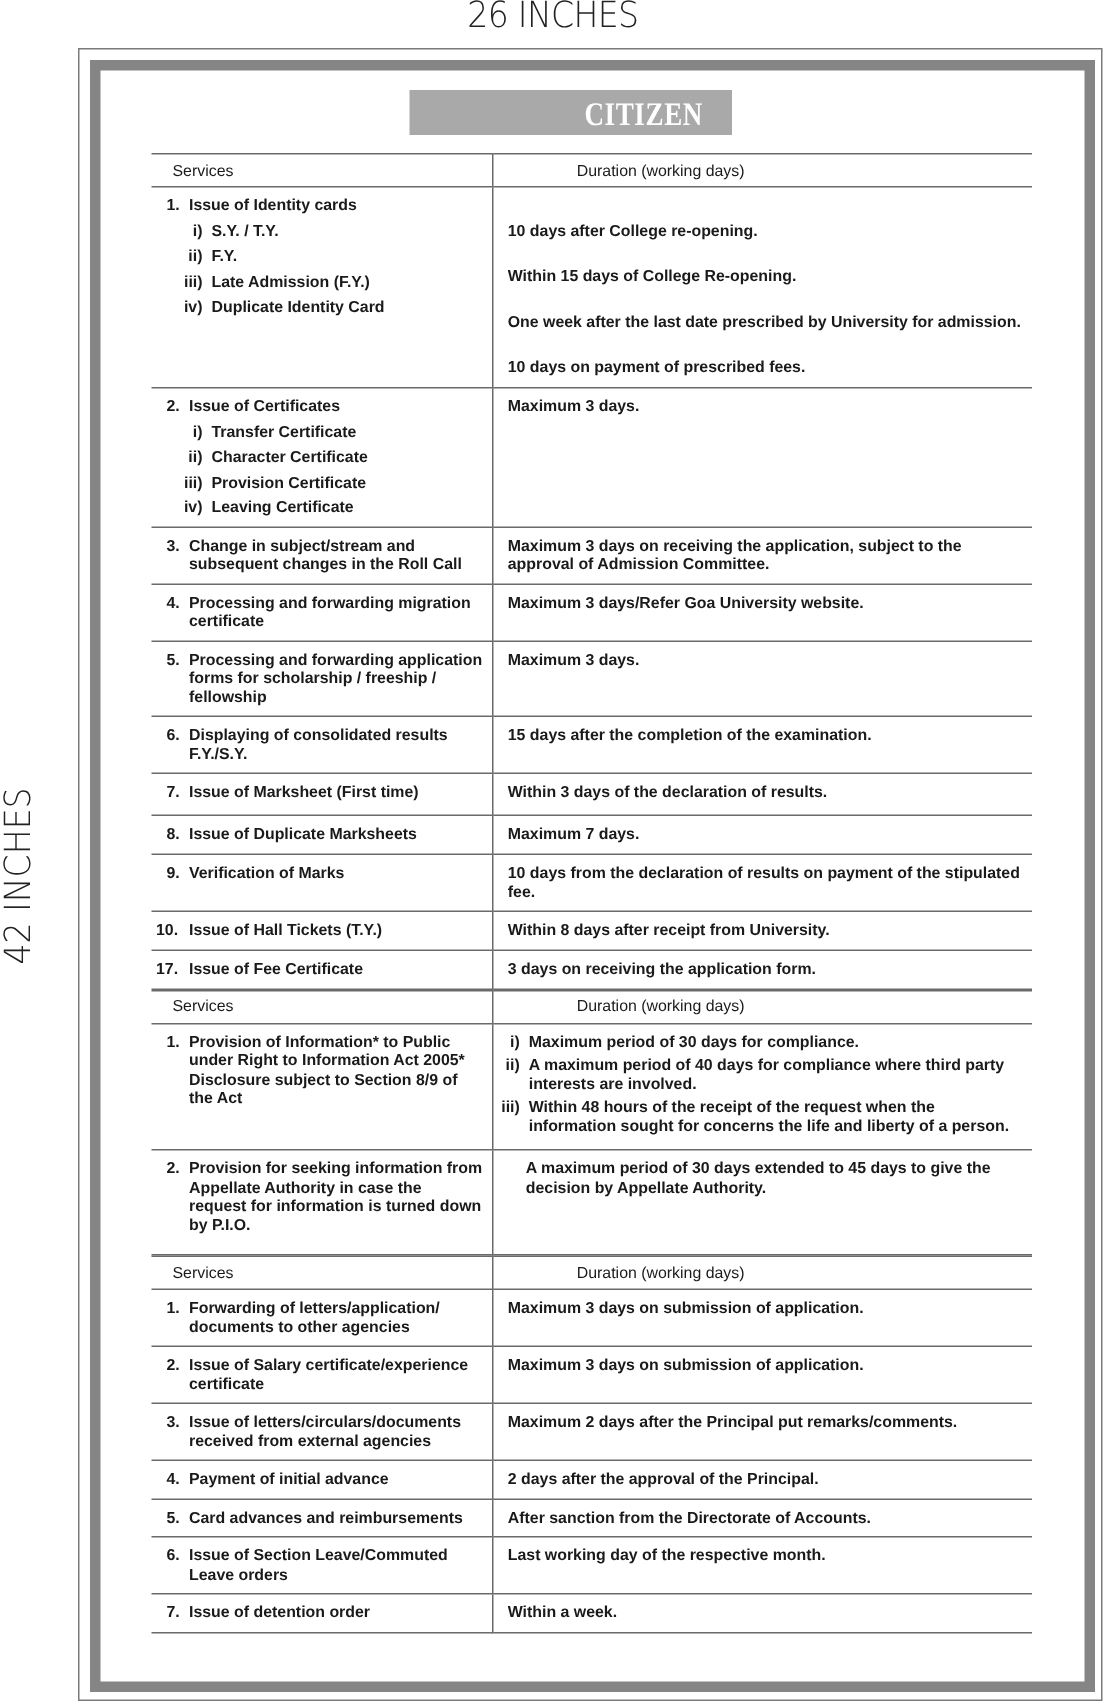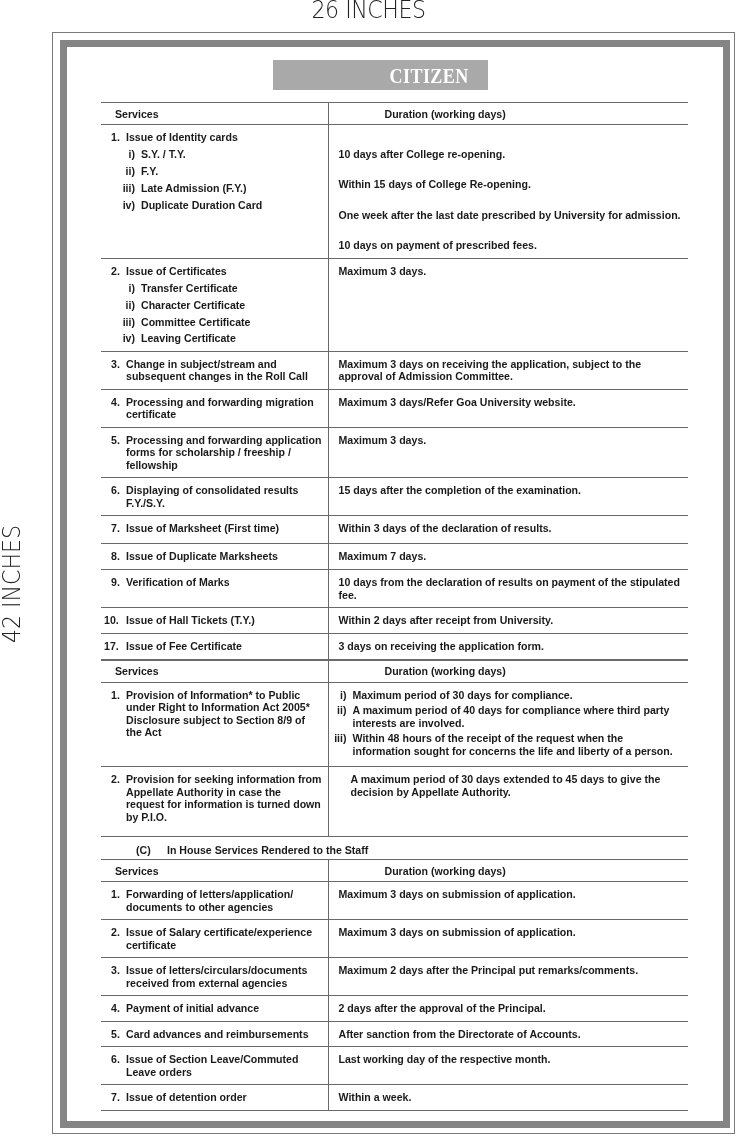--- a/index.html
+++ b/index.html
@@ -19,21 +19,21 @@
             background:#a9a9a9; color:#fff; text-align:right;
             font-family:"Liberation Serif", serif; font-weight:bold; font-size:22px;
             line-height:31px; letter-spacing:0.5px; }
   .banner span { display:inline-block; transform:scaleX(0.82); }
   .doc { position:absolute; left:101px; top:102px; width:587px; font-size:10.6px;
          font-weight:bold; }
   .sec-title { height:18px; line-height:18px; padding-left:35px; color:#1a1a1a; }
   .sec-title .tag { display:inline-block; width:28px; }
   table { width:587px; border-collapse:collapse; table-layout:fixed; }
   col.c1 { width:227px; } col.c2 { width:360px; }
-  th { font-weight:bold; text-align:left; height:21px; padding:0 0 0 14px;
+  th { font-weight:normal; text-align:left; height:21px; padding:0 0 0 14px;
        border-top:1.5px solid #6a6a6a; border-bottom:1.5px solid #6a6a6a; }
   th.dur { text-align:left; padding-left:56px; }
   td { vertical-align:top; padding:6px 6px 6px 10px; line-height:12.5px;
        border-bottom:1.5px solid #6a6a6a; }
   td.c1 { border-right:1px solid #6a6a6a; }
   th.c1h { border-right:1px solid #6a6a6a; }
   td.c2 { padding-left:10px; }
   .svc { display:flex; }
   .svc .num { width:15px; flex:none; }
   .sub { display:flex; margin-top:4.4px; }
@@ -80,21 +80,21 @@
         <div class="sub">
               <span class="rn">ii)</span>
               <span>F.Y.</span>
             </div>
         <div class="sub">
               <span class="rn">iii)</span>
               <span>Late Admission (F.Y.)</span>
             </div>
         <div class="sub">
               <span class="rn">iv)</span>
-              <span>Duplicate Duration Card</span>
+              <span>Duplicate Identity Card</span>
             </div>
       </td>
       <td class="c2">
         <div class="durline first">10 days after College re-opening.</div>
         <div class="durline">Within 15 days of College Re-opening.</div>
         <div class="durline">One week after the last date prescribed by University for admission.</div>
         <div class="durline">10 days on payment of prescribed fees.</div>
       </td>
     </tr>
     <tr style="height:92px">
@@ -106,21 +106,21 @@
         <div class="sub">
               <span class="rn">i)</span>
               <span>Transfer Certificate</span>
             </div>
         <div class="sub">
               <span class="rn">ii)</span>
               <span>Character Certificate</span>
             </div>
         <div class="sub">
               <span class="rn">iii)</span>
-              <span>Committee Certificate</span>
+              <span>Provision Certificate</span>
             </div>
         <div class="sub">
               <span class="rn">iv)</span>
               <span>Leaving Certificate</span>
             </div>
       </td>
       <td class="c2">Maximum 3 days.</td>
     </tr>
     <tr style="height:38px">
       <td class="c1">
@@ -185,21 +185,21 @@
           </td>
       <td class="c2">10 days from the declaration of results on payment of the stipulated fee.</td>
     </tr>
     <tr style="height:25px">
       <td class="c1" style="padding-left:3px">
             <div class="svc">
               <span class="num" style="width:22px">10.</span>
               <span>Issue of Hall Tickets (T.Y.)</span>
             </div>
           </td>
-      <td class="c2">Within 2 days after receipt from University.</td>
+      <td class="c2">Within 8 days after receipt from University.</td>
     </tr>
     <tr style="height:26px">
       <td class="c1" style="padding-left:3px">
             <div class="svc">
               <span class="num" style="width:22px">17.</span>
               <span>Issue of Fee Certificate</span>
             </div>
           </td>
       <td class="c2">3 days on receiving the application form.</td>
     </tr>
@@ -243,24 +243,20 @@
             <div class="svc">
               <span class="num">2.</span>
               <span>Provision for seeking information from Appellate Authority in case the request for information is turned down by P.I.O.</span>
             </div>
           </td>
       <td class="c2 indent2" style="padding-left:22px">A maximum period of 30 days extended to 45 days to give the decision by Appellate Authority.</td>
     </tr>
   </tbody>
     </table>
 
-  <div class="sec-title" style="margin-top:4px">
-    <span class="tag">(C)</span>
-    <span>In House Services Rendered to the Staff</span>
-  </div>
   <table>
     <colgroup>
         <col class="c1">
         <col class="c2">
       </colgroup>
     <tbody>
         <tr>
       <th class="c1h">Services</th>
       <th class="dur">Duration (working days)</th>
     </tr>

